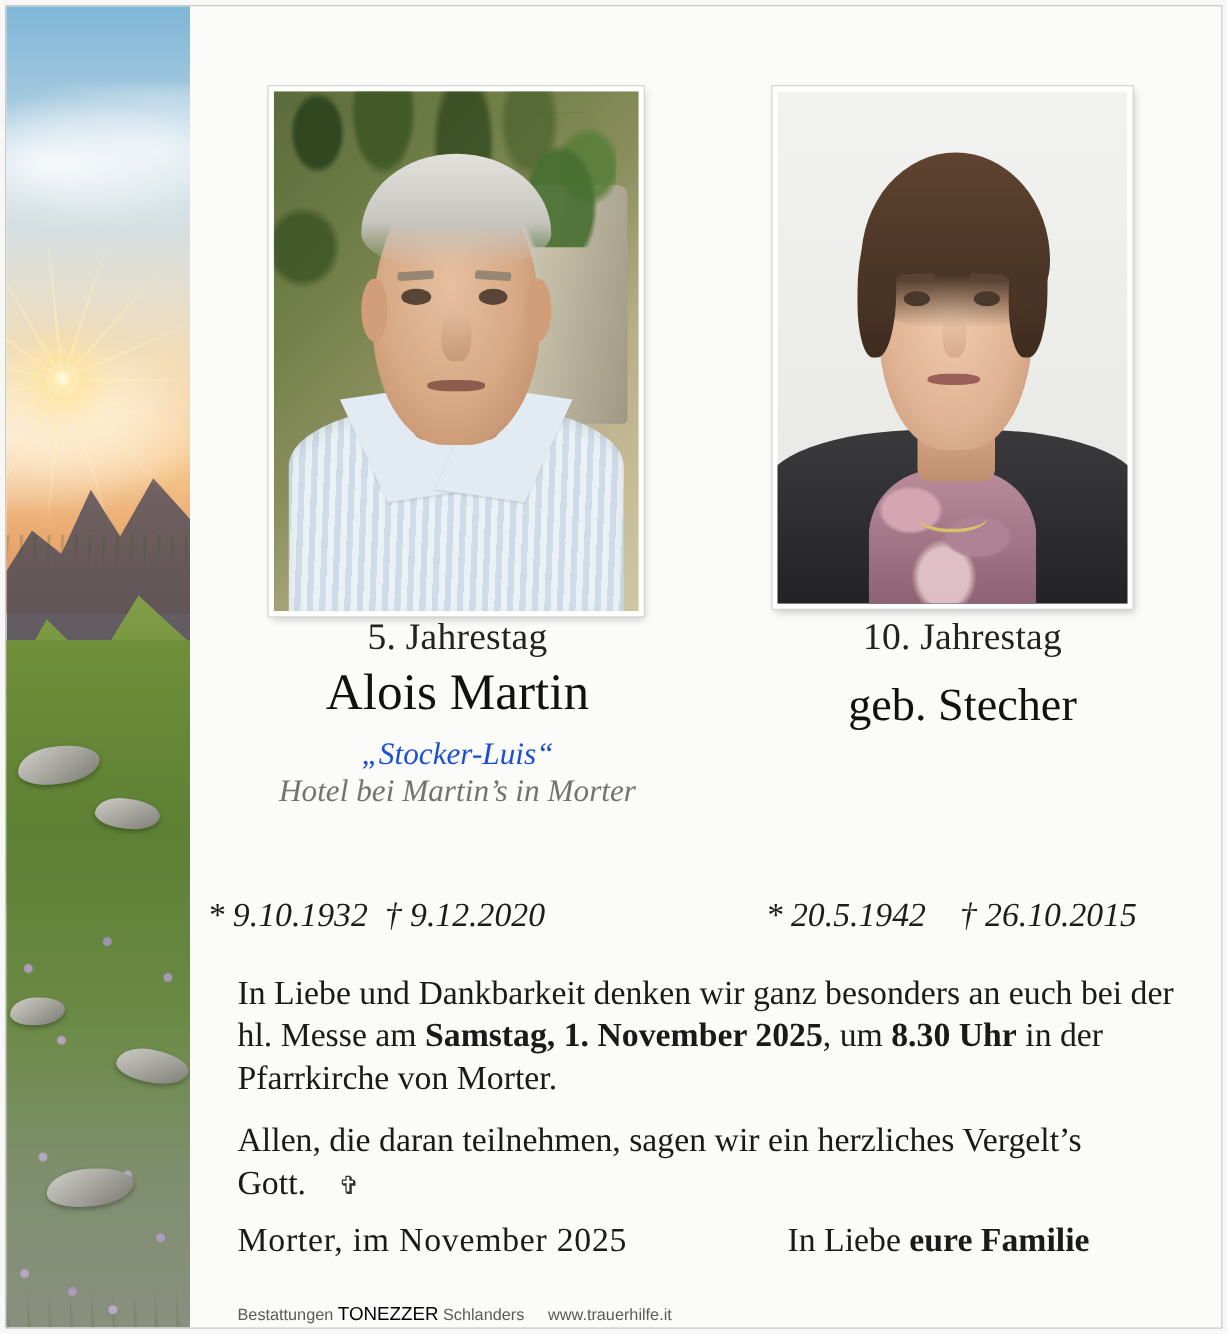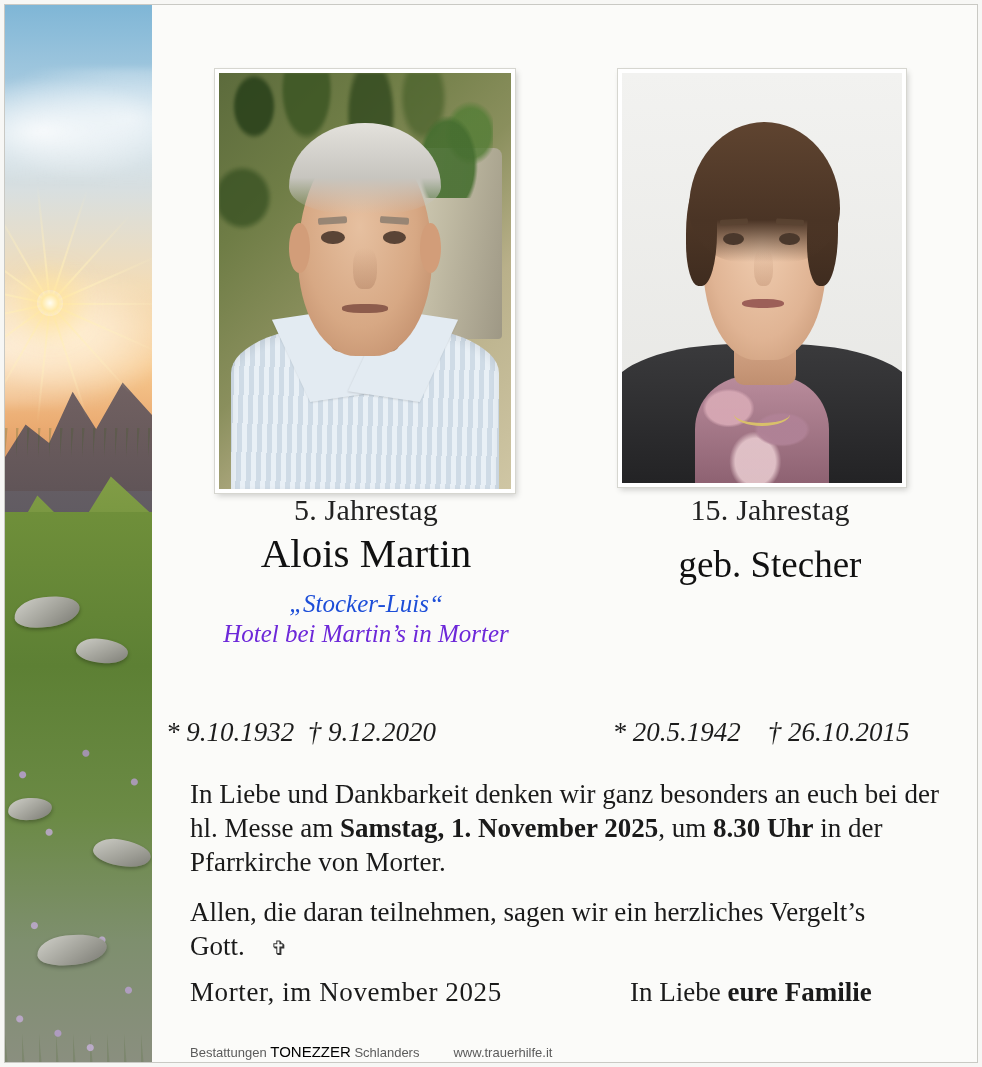--- a/index.html
+++ b/index.html
@@ -315,21 +315,21 @@
 
   
   .names { position: absolute; top: 478px; left: 0; width: 826px; }
   .col { position: absolute; text-align: center; }
   .col.left { left: 10px; width: 408px; }
   .col.right { left: 418px; width: 400px; }
 
   .anniv { font-size: 30px; color: #222; letter-spacing: .2px; }
   .pname { font-size: 41px; color: #111; margin-top: 4px; line-height: 1.1; }
   .nick { font-style: italic; font-size: 25px; color: #1d4ed8; margin-top: 14px; }
-  .place { font-style: italic; font-size: 25px; color: #6d28d9; margin-top: 2px; }
+  .place { font-style: italic; font-size: 25px; color: #737373; margin-top: 2px; }
   .surname { font-size: 37px; color: #111; margin-top: 16px; }
   .dates { font-style: italic; font-size: 27px; color: #1c1c1c; white-space: pre; }
 
   .dates-row { position: absolute; top: 702px; left: 0; width: 826px; }
   .dates-row .d-left { position: absolute; left: 14px; width: 380px; text-align: left; }
   .dates-row .d-right { position: absolute; left: 404px; width: 410px; text-align: center; }
 
   .body-text {
     position: absolute;
     top: 762px;
@@ -359,21 +359,21 @@
     position: absolute;
     top: 1028px;
     left: 38px;
     width: 760px;
     font-family: "Liberation Sans", sans-serif;
     font-size: 13px;
     color: #5b5b5b;
   }
   .imprint .small-caps { font-size: 13px; }
   .imprint .biz { font-size: 15px; color: #000000; }
-  .imprint .url { margin-left: 34px; }
+  .imprint .url { margin-left: 19px; }
 </style>
 </head>
 <body>
 
 <div class="page">
   <div class="card-frame"></div>
 
   <div class="strip">
     <div class="sky"></div>
     <div class="clouds1"></div>
@@ -456,21 +456,21 @@
     </div>
 
     <div class="names">
       <div class="col left">
         <div class="anniv">5. Jahrestag</div>
         <div class="pname">Alois Martin</div>
         <div class="nick">„Stocker-Luis“</div>
         <div class="place">Hotel bei Martin’s in Morter</div>
       </div>
       <div class="col right">
-        <div class="anniv">15. Jahrestag</div>
+        <div class="anniv">10. Jahrestag</div>
         <div class="surname">geb. Stecher</div>
       </div>
     </div>
 
     <div class="dates-row">
       <div class="d-left dates">* 9.10.1932  † 9.12.2020</div>
       <div class="d-right dates">* 20.5.1942    † 26.10.2015</div>
     </div>
 
     <div class="body-text">

